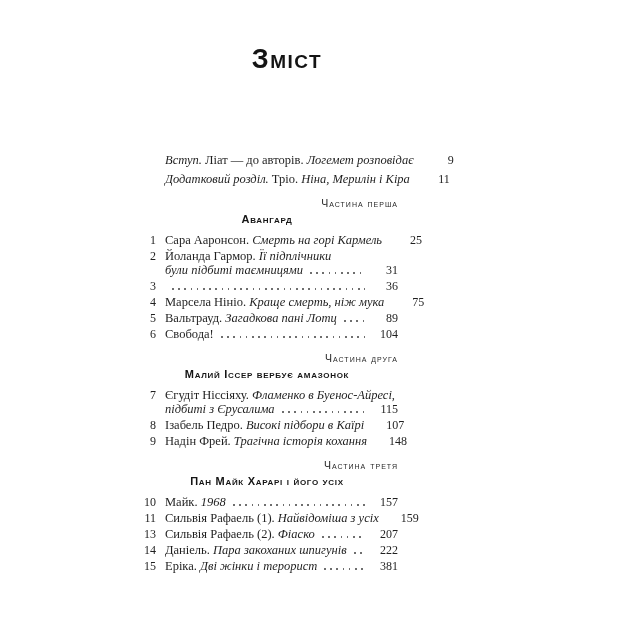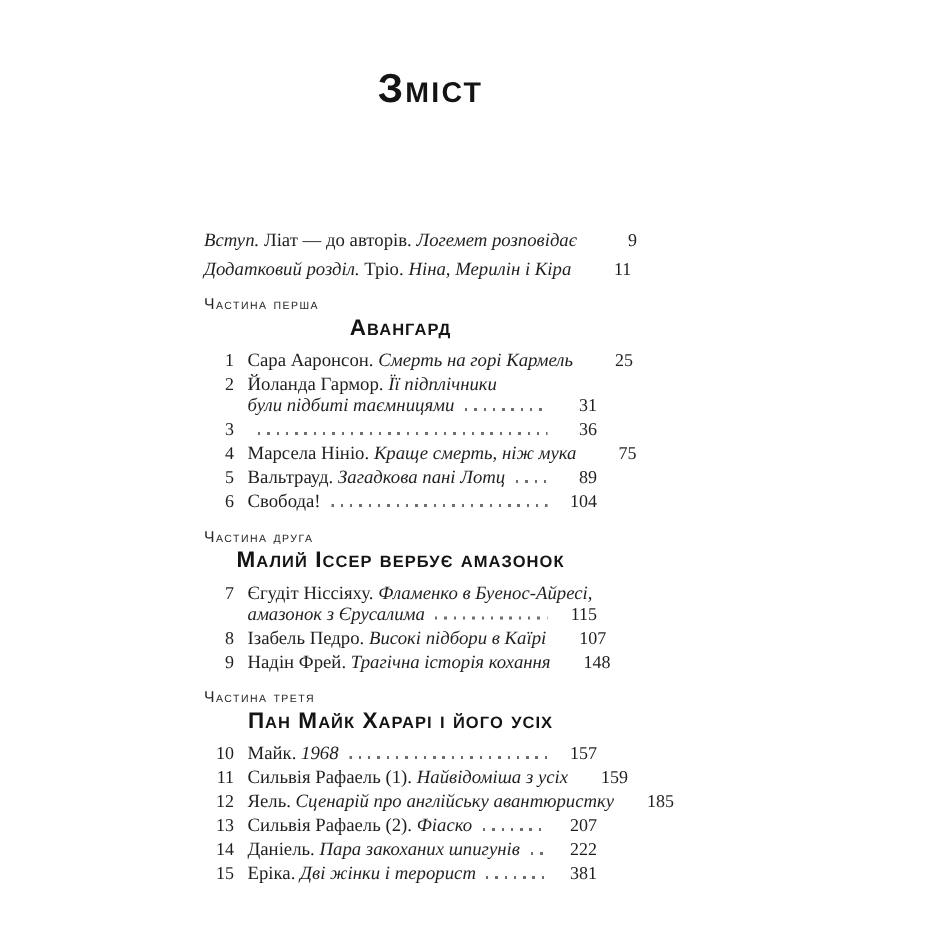--- a/index.html
+++ b/index.html
@@ -24,21 +24,21 @@
     letter-spacing: 1.5px;
     color: #141414;
   }
 
   .content {
     margin: 80px 176px 0 136px; 
     font-size: 12.5px;
   }
 
   .row { display: flex; margin-bottom: 2.5px; line-height: 13.5px; }
-  .intro-section .row { margin-bottom: 5px; flex-direction: column; }
+  .intro-section .row { margin-bottom: 5px; }
 
   .num {
     flex: none; width: 20px; text-align: right;
     margin-right: 9px; font-size: 12px; color: #1f1f1f;
   }
   .entry { flex: 1; min-width: 0; }
   .line { display: flex; align-items: baseline; }
   .txt { white-space: nowrap; }
   .txt i { font-style: italic; }
 
@@ -46,33 +46,33 @@
     flex: 1 1 auto; min-width: 0;
     align-self: flex-end;
     height: 1.7px;
     margin: 0 7px 3.5px 7px;
     background-image: repeating-linear-gradient(90deg, #6e6e6e 0 1.6px, transparent 1.6px 6.2px);
   }
   .pg { flex: none; min-width: 26px; text-align: right; font-size: 12px; }
 
   .part { margin-top: 11px; }
   .kicker {
-    text-align: left;
+    text-align: right;
     font-family: "Liberation Sans", sans-serif;
     font-variant: small-caps;
     font-size: 10.5px; line-height: 13px;
     letter-spacing: 1px;
     color: #262626;
   }
   .part-heading {
     text-align: center;
     font-family: "Liberation Sans", sans-serif;
     font-weight: 700;
     font-variant: small-caps;
-    font-size: 15px; line-height: 16px;
+    font-size: 11px; line-height: 16px;
     letter-spacing: 0.7px;
     color: #141414;
     margin-top: 1px;
   }
   .chapters { margin-top: 7px; }
 </style>
 </head>
 <body>
 
 <div class="page">
@@ -181,21 +181,21 @@
     <div class="kicker">Частина друга</div>
     <div class="part-heading">Малий Іссер вербує амазонок</div>
     <div class="chapters">
   <div class="row">
     <span class="num">7</span>
     <span class="entry">
       <span class="line">
         <span class="txt"><span class="name">Єгудіт Ніссіяху.</span> <i class="sub">Фламенко в Буенос-Айресі,</i></span>
       </span>
       <span class="line">
-        <span class="txt"><i class="sub2">амазонок з Єрусалима</i></span>
+        <span class="txt"><i class="sub2">підбиті з Єрусалима</i></span>
         <span class="dots"></span>
         <span class="pg">115</span>
       </span>
     </span>
   </div>
 
   <div class="row">
     <span class="num">8</span>
     <span class="entry">
       <span class="line">
@@ -238,30 +238,20 @@
     <span class="num">11</span>
     <span class="entry">
       <span class="line">
         <span class="txt"><span class="name">Сильвія Рафаель (1).</span> <i class="sub">Найвідоміша з усіх</i></span>
         <span class="dots"></span>
         <span class="pg">159</span>
       </span>
     </span>
   </div>
 
-  <div class="row">
-    <span class="num">12</span>
-    <span class="entry">
-      <span class="line">
-        <span class="txt"><span class="name">Яель.</span> <i class="sub">Сценарій про англійську авантюристку</i></span>
-        <span class="dots"></span>
-        <span class="pg">185</span>
-      </span>
-    </span>
-  </div>
 
   <div class="row">
     <span class="num">13</span>
     <span class="entry">
       <span class="line">
         <span class="txt"><span class="name">Сильвія Рафаель (2).</span> <i class="sub">Фіаско</i></span>
         <span class="dots"></span>
         <span class="pg">207</span>
       </span>
     </span>

